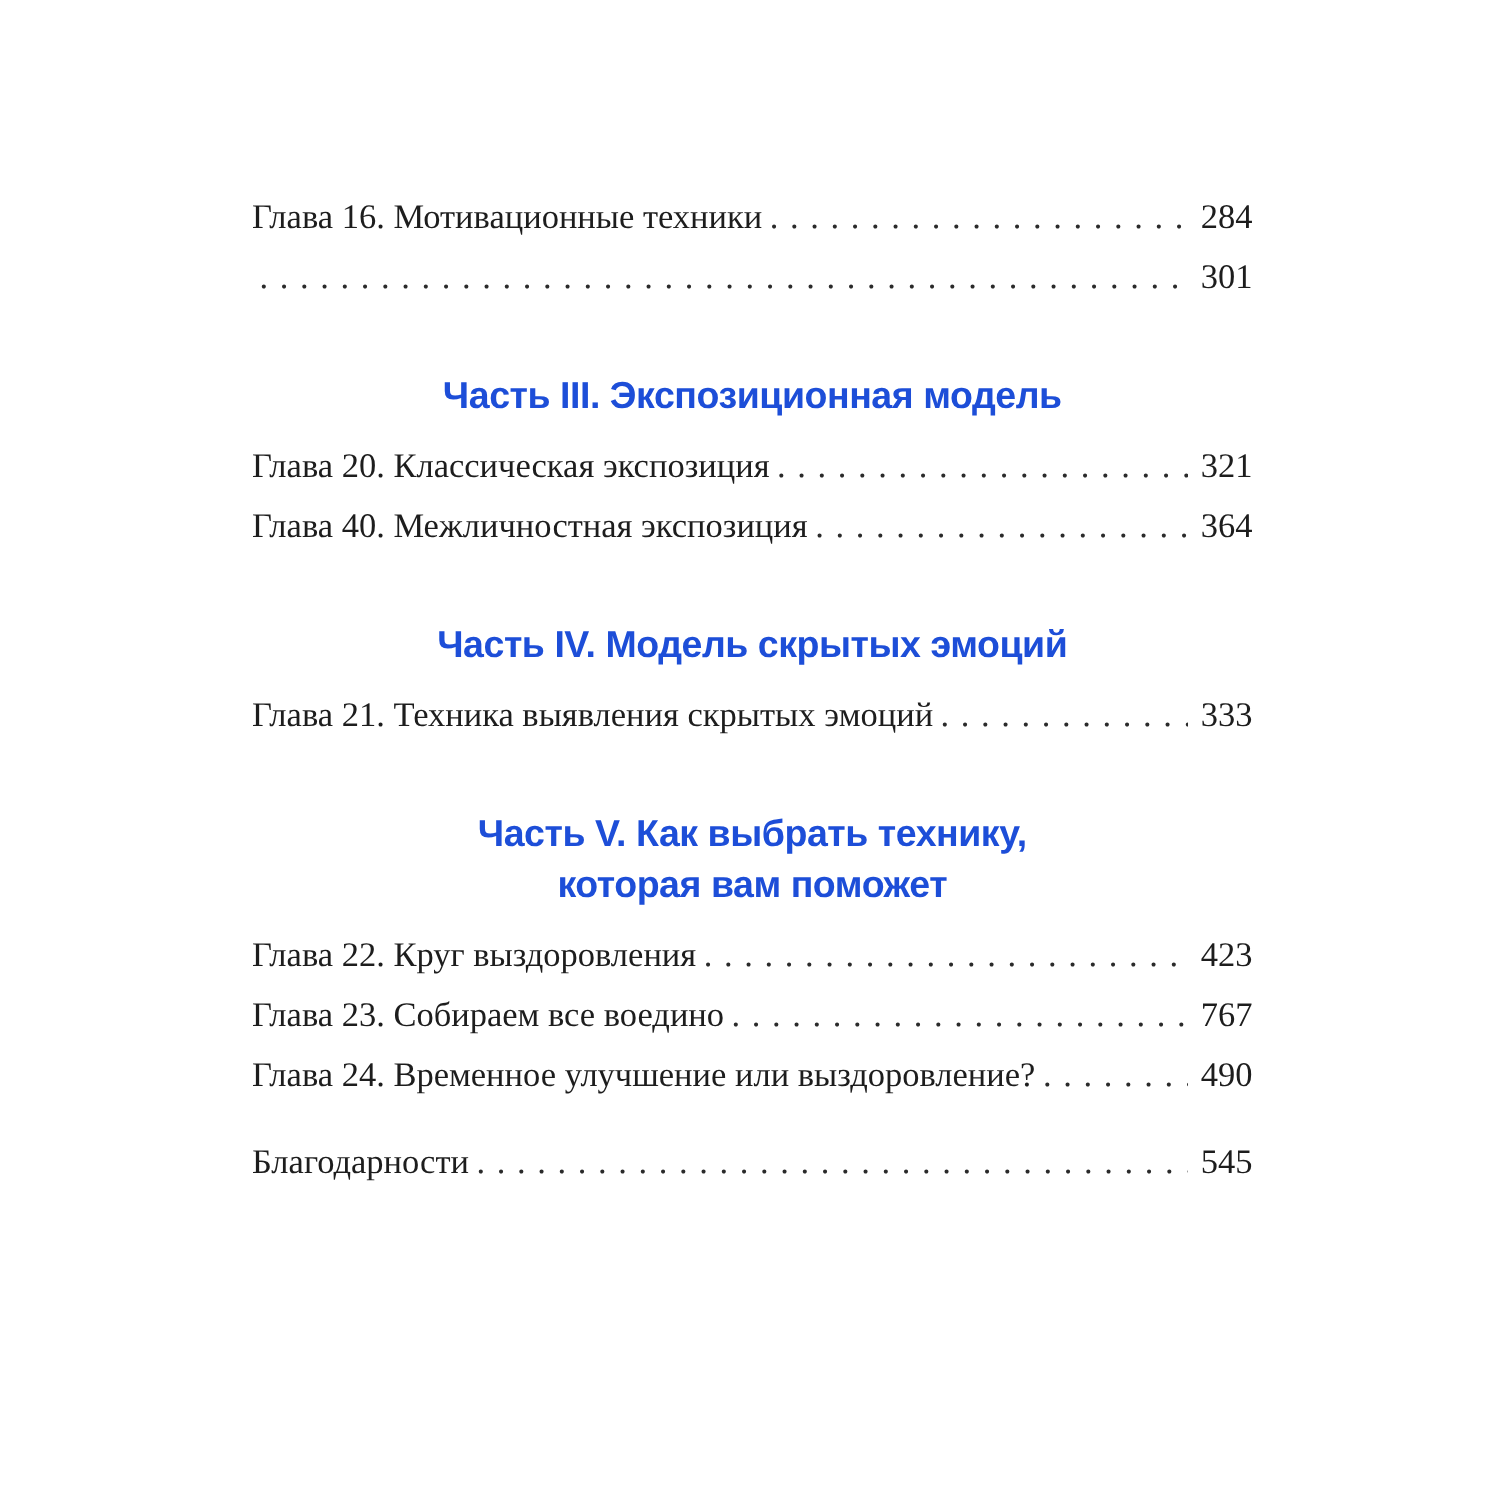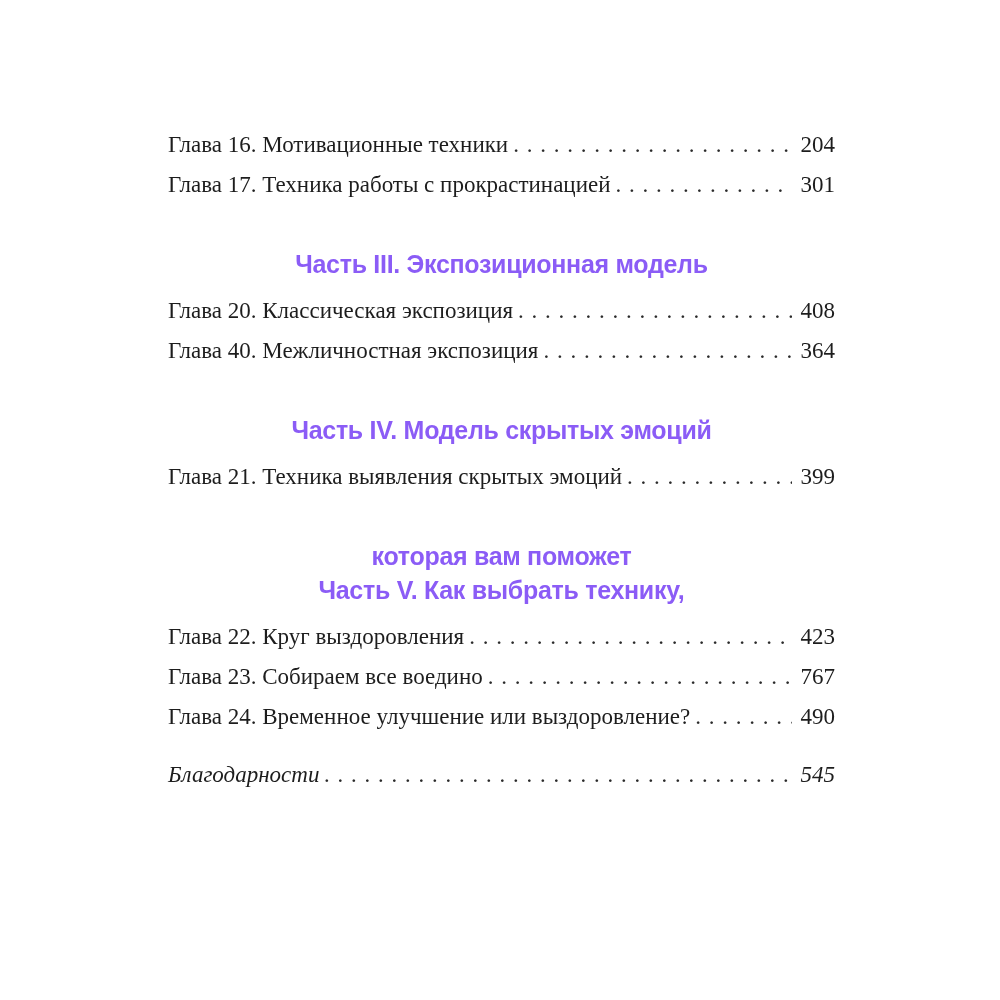--- a/index.html
+++ b/index.html
@@ -47,77 +47,75 @@
     padding-left: 9px;
     white-space: nowrap;
   }
   .heading {
     font-family: "Liberation Sans", "DejaVu Sans", sans-serif;
     font-weight: 700;
     font-size: 25px;
     line-height: 34px;
     letter-spacing: -0.3px;
     text-align: center;
-    color: #8b5cf6;
+    color: #1d4ed8;
     margin-top: 42px;
   }
   .section-entries {
     margin-top: 10px;
   }
   .back-matter {
     margin-top: 18px;
   }
   .back-matter .row {
-    font-style: italic;
     text-align: right;
   }
 </style>
 </head>
 <body>
 
 <div class="page">
   <div class="toc">
 
     <div class="row">
       <span class="lbl">Глава 16. Мотивационные техники</span>
       <span class="dots"></span>
-      <span class="pg">204</span>
+      <span class="pg">284</span>
     </div>
     <div class="row">
-      <span class="lbl">Глава 17. Техника работы с прокрастинацией</span>
       <span class="dots"></span>
       <span class="pg">301</span>
     </div>
 
     <div class="heading">Часть III. Экспозиционная модель</div>
     <div class="section-entries">
       <div class="row">
         <span class="lbl">Глава 20. Классическая экспозиция</span>
         <span class="dots"></span>
-        <span class="pg">408</span>
+        <span class="pg">321</span>
       </div>
       <div class="row">
         <span class="lbl">Глава 40. Межличностная экспозиция</span>
         <span class="dots"></span>
         <span class="pg">364</span>
       </div>
     </div>
 
     <div class="heading">Часть IV. Модель скрытых эмоций</div>
     <div class="section-entries">
       <div class="row">
         <span class="lbl">Глава 21. Техника выявления скрытых эмоций</span>
         <span class="dots"></span>
-        <span class="pg">399</span>
+        <span class="pg">333</span>
       </div>
     </div>
 
     <div class="heading">
+      <div>Часть V. Как выбрать технику,</div>
       <div>которая вам поможет</div>
-      <div>Часть V. Как выбрать технику,</div>
     </div>
     <div class="section-entries">
       <div class="row">
         <span class="lbl">Глава 22. Круг выздоровления</span>
         <span class="dots"></span>
         <span class="pg">423</span>
       </div>
       <div class="row">
         <span class="lbl">Глава 23. Собираем все воедино</span>
         <span class="dots"></span>

